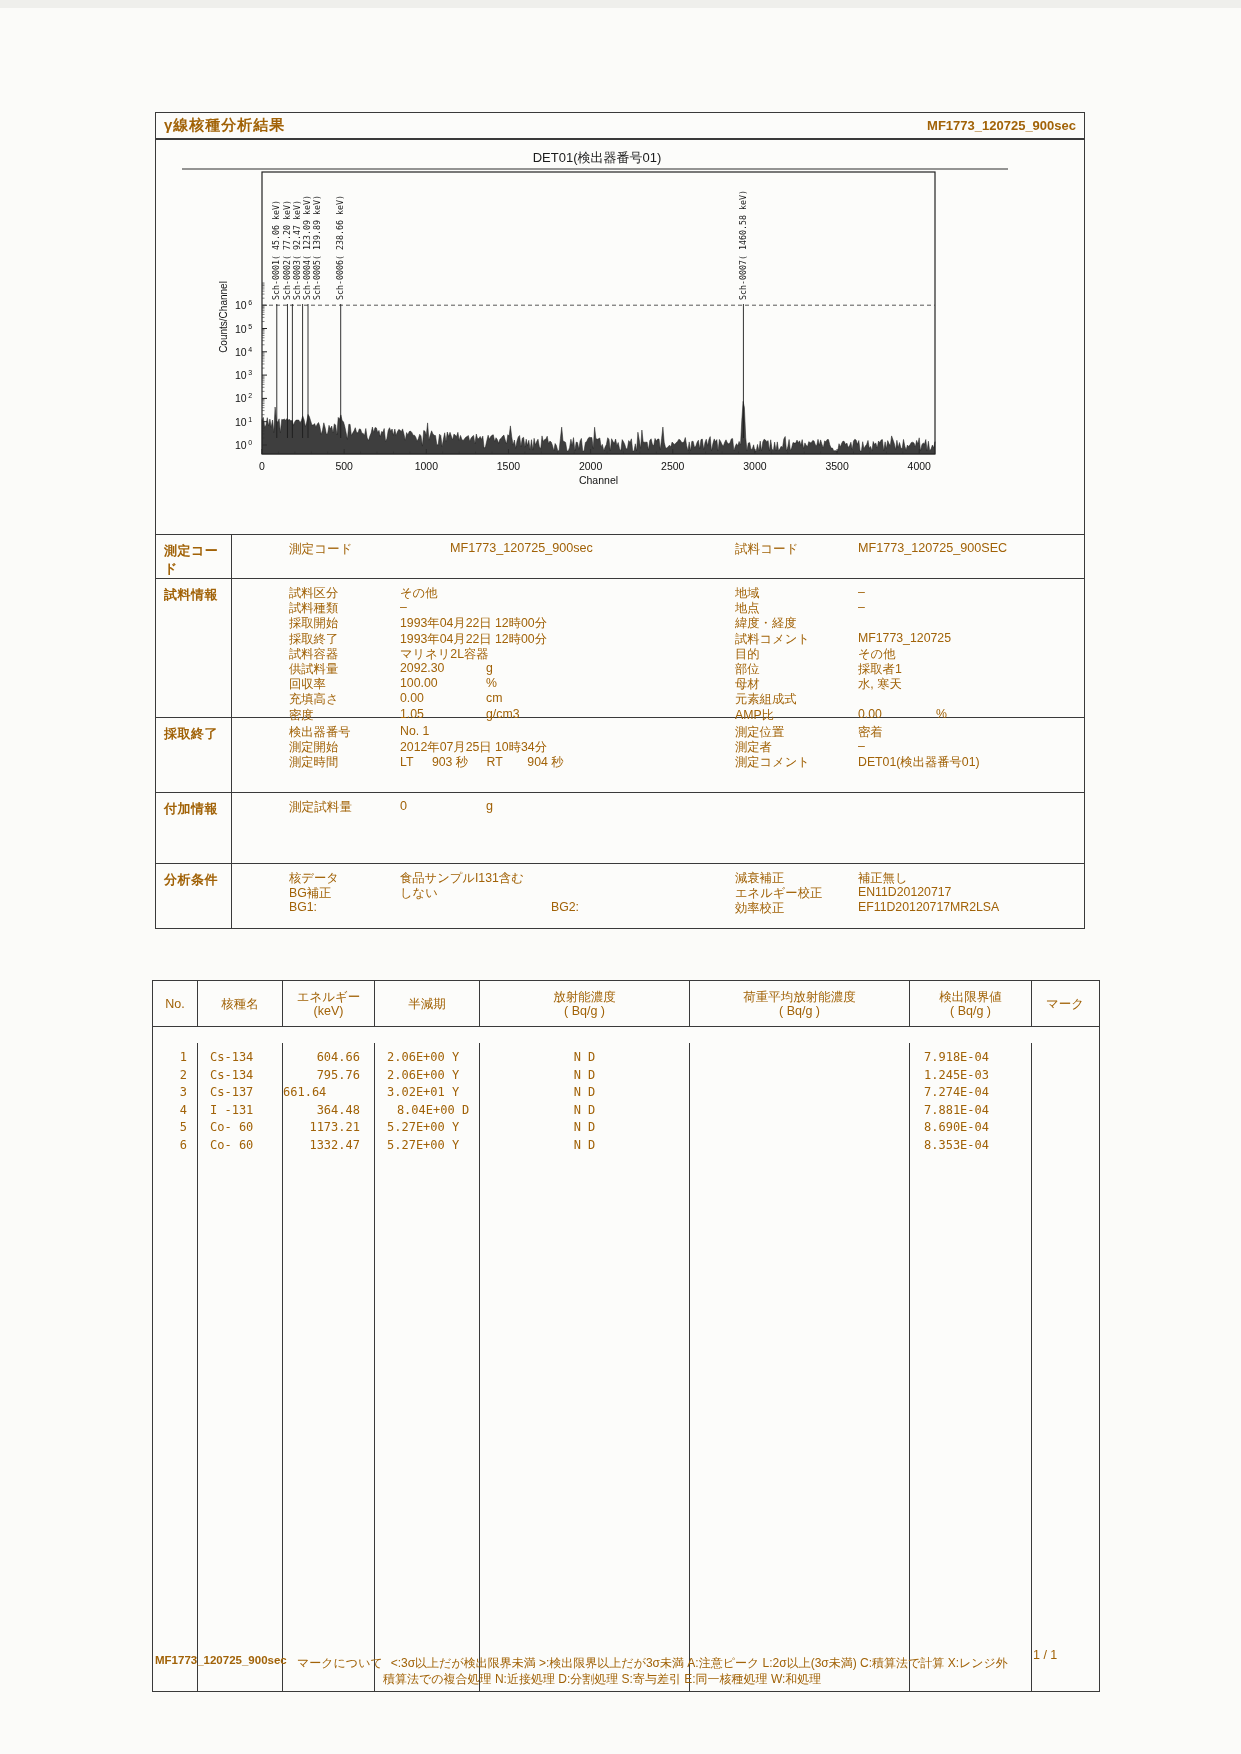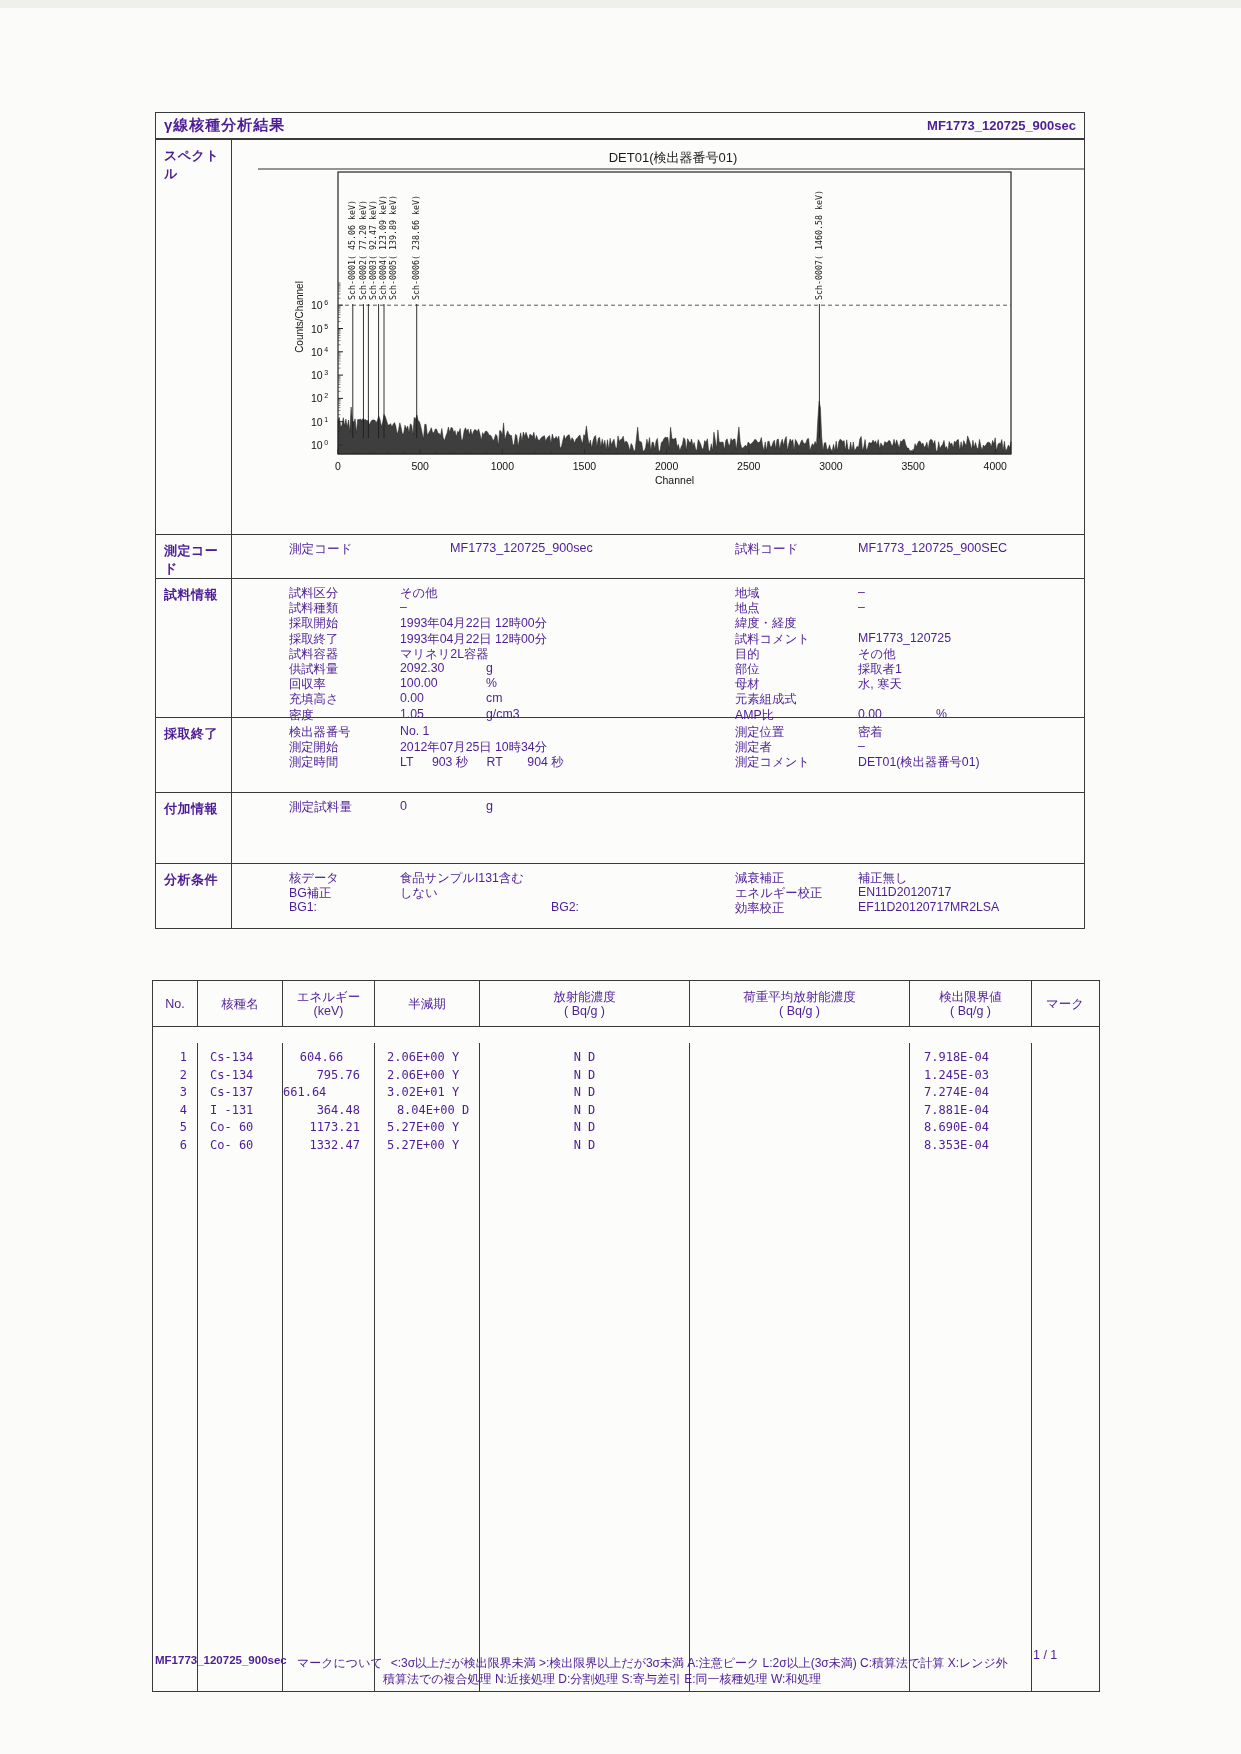--- a/index.html
+++ b/index.html
@@ -1,17 +1,17 @@
 <!DOCTYPE html>
 <html><head>
 <meta charset="utf-8">
 <style>
   html,body{margin:0;padding:0;background:#e9e9e7;}
   .page{position:relative;width:1241px;height:1754px;background:#fbfbf9;overflow:hidden;
-        font-family:"Liberation Sans",sans-serif;color:#4c1d95;}
+        font-family:"Liberation Sans",sans-serif;color:#a16207;}
   .page::before{content:"";position:absolute;left:0;top:0;width:100%;height:8px;background:#efefec;}
 
   
   .info-table{position:absolute;left:155px;top:112px;width:930px;border:1.6px solid #3a3a3a;background:#fcfcfa;box-sizing:border-box;}
   .doc-header{height:27px;border-bottom:2px solid #3a3a3a;display:flex;justify-content:space-between;align-items:center;padding:0 8px;box-sizing:border-box;}
   .doc-title{font-weight:bold;font-size:15px;letter-spacing:1px;}
   .doc-code{font-size:13px;font-weight:bold;}
 
   .section{display:flex;border-bottom:1.6px solid #3a3a3a;box-sizing:border-box;}
   .section:last-child{border-bottom:none;}
@@ -71,21 +71,20 @@
 <div class="page">
 
   <div class="info-table">
 
     <div class="doc-header">
       <span class="doc-title">γ線核種分析結果</span>
       <span class="doc-code">MF1773_120725_900sec</span>
     </div>
 
     <div class="section sec-spectrum">
-      <div class="section-label">スペクトル</div>
       <div class="section-body">
         <div class="chart-wrap">
           <svg id="spectrum-svg" width="852" height="392">
               <text x="441" y="20" text-anchor="middle" font-size="13" fill="#1b1b1b">DET01(検出器番号01)</text>
               <line x1="26" y1="27" x2="852" y2="27" stroke="#2c2c2c" stroke-width="1.2"></line>
               <rect x="106" y="30" width="673" height="282" fill="none" stroke="#222" stroke-width="1.2"></rect>
               <line x1="106" y1="303" x2="111" y2="303" stroke="#222" stroke-width="1"></line>
               <text x="79" y="307" font-size="10.5" fill="#111">10<tspan dy="-4" dx="1.5" font-size="7">0</tspan></text>
               <line x1="106" y1="295.9860011010292" x2="108.5" y2="295.9860011010292" stroke="#333" stroke-width="0.6"></line>
               <line x1="106" y1="291.8830747650319" x2="108.5" y2="291.8830747650319" stroke="#333" stroke-width="0.6"></line>
@@ -464,21 +463,21 @@
         </div>
         <div class="rt-col" style="width: 85px;">
           <div class="rt-cell" style="text-align: left; padding-left: 12px;">Cs-134</div>
           <div class="rt-cell" style="text-align: left; padding-left: 12px;">Cs-134</div>
           <div class="rt-cell" style="text-align: left; padding-left: 12px;">Cs-137</div>
           <div class="rt-cell" style="text-align: left; padding-left: 12px;">I -131</div>
           <div class="rt-cell" style="text-align: left; padding-left: 12px;">Co- 60</div>
           <div class="rt-cell" style="text-align: left; padding-left: 12px;">Co- 60</div>
         </div>
         <div class="rt-col" style="width: 92px;">
-          <div class="rt-cell" style="text-align: center; padding-right: 14px;">604.66</div>
+          <div class="rt-cell" style="text-align: right; padding-right: 14px;">604.66</div>
           <div class="rt-cell" style="text-align: right; padding-right: 14px;">795.76</div>
           <div class="rt-cell" style="padding-right: 14px;">661.64</div>
           <div class="rt-cell" style="text-align: right; padding-right: 14px;">364.48</div>
           <div class="rt-cell" style="text-align: right; padding-right: 14px;">1173.21</div>
           <div class="rt-cell" style="text-align: right; padding-right: 14px;">1332.47</div>
         </div>
         <div class="rt-col" style="width: 105px;">
           <div class="rt-cell" style="text-align: left; padding-left: 12px;">2.06E+00 Y</div>
           <div class="rt-cell" style="text-align: left; padding-left: 12px;">2.06E+00 Y</div>
           <div class="rt-cell" style="text-align: left; padding-left: 12px;">3.02E+01 Y</div>

